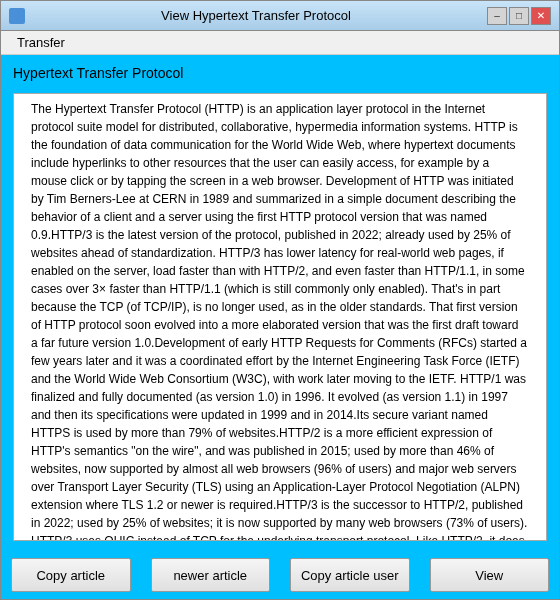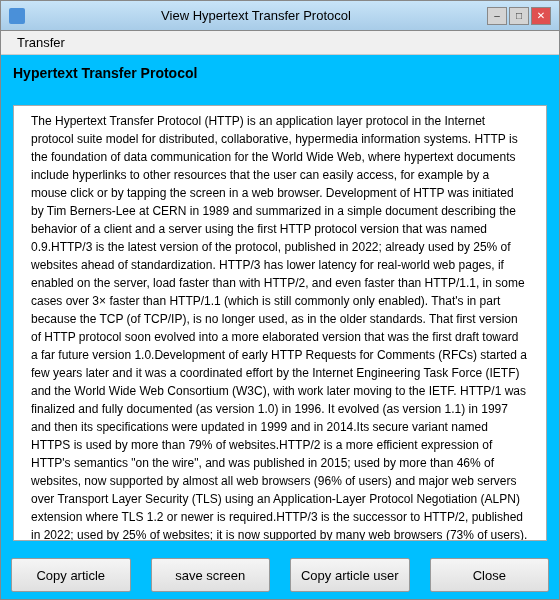--- a/index.html
+++ b/index.html
@@ -96,23 +96,23 @@
       flex: 1;
       background: #00bfff;
       padding: 10px 12px;
       display: flex;
       flex-direction: column;
       overflow: hidden;
     }
 
     .article-title {
       font-size: 14px;
-      font-weight: bold;
-      color: #000;
-      margin-bottom: 24px;
+      font-weight: normal;
+      color: #000;
+      margin-bottom: 12px;
     }
 
     .text-container {
       flex: 1;
       background: white;
       border: 1px solid #aaa;
       overflow: hidden;
       position: relative;
     }
 
@@ -190,17 +190,17 @@
 
     <div class="text-container">
       <div class="text-content">The Hypertext Transfer Protocol (HTTP) is an application layer protocol in the Internet protocol suite model for distributed, collaborative, hypermedia information systems. HTTP is the foundation of data communication for the World Wide Web, where hypertext documents include hyperlinks to other resources that the user can easily access, for example by a mouse click or by tapping the screen in a web browser. Development of HTTP was initiated by Tim Berners-Lee at CERN in 1989 and summarized in a simple document describing the behavior of a client and a server using the first HTTP protocol version that was named 0.9.HTTP/3 is the latest version of the protocol, published in 2022; already used by 25% of websites ahead of standardization. HTTP/3 has lower latency for real-world web pages, if enabled on the server, load faster than with HTTP/2, and even faster than HTTP/1.1, in some cases over 3× faster than HTTP/1.1 (which is still commonly only enabled). That's in part because the TCP (of TCP/IP), is no longer used, as in the older standards.
 That first version of HTTP protocol soon evolved into a more elaborated version that was the first draft toward a far future version 1.0.Development of early HTTP Requests for Comments (RFCs) started a few years later and it was a coordinated effort by the Internet Engineering Task Force (IETF) and the World Wide Web Consortium (W3C), with work later moving to the IETF.
 HTTP/1 was finalized and fully documented (as version 1.0) in 1996. It evolved (as version 1.1) in 1997 and then its specifications were updated in 1999 and in 2014.Its secure variant named HTTPS is used by more than 79% of websites.HTTP/2 is a more efficient expression of HTTP's semantics "on the wire", and was published in 2015; used by more than 46% of websites, now supported by almost all web browsers (96% of users) and major web servers over Transport Layer Security (TLS) using an Application-Layer Protocol Negotiation (ALPN) extension where TLS 1.2 or newer is required.HTTP/3 is the successor to HTTP/2, published in 2022; used by 25% of websites; it is now supported by many web browsers (73% of users). HTTP/3 uses QUIC instead of TCP for the underlying transport protocol. Like HTTP/2, it does not</div>
     </div>
   </div>
 
   <div class="button-bar">
     <button class="action-btn">Copy article</button>
-    <button class="action-btn">save screen</button>
+    <button class="action-btn">newer article</button>
     <button class="action-btn">Copy article user</button>
-    <button class="action-btn">Close</button>
+    <button class="action-btn">View</button>
   </div>
 </div>
 
 </body></html>

